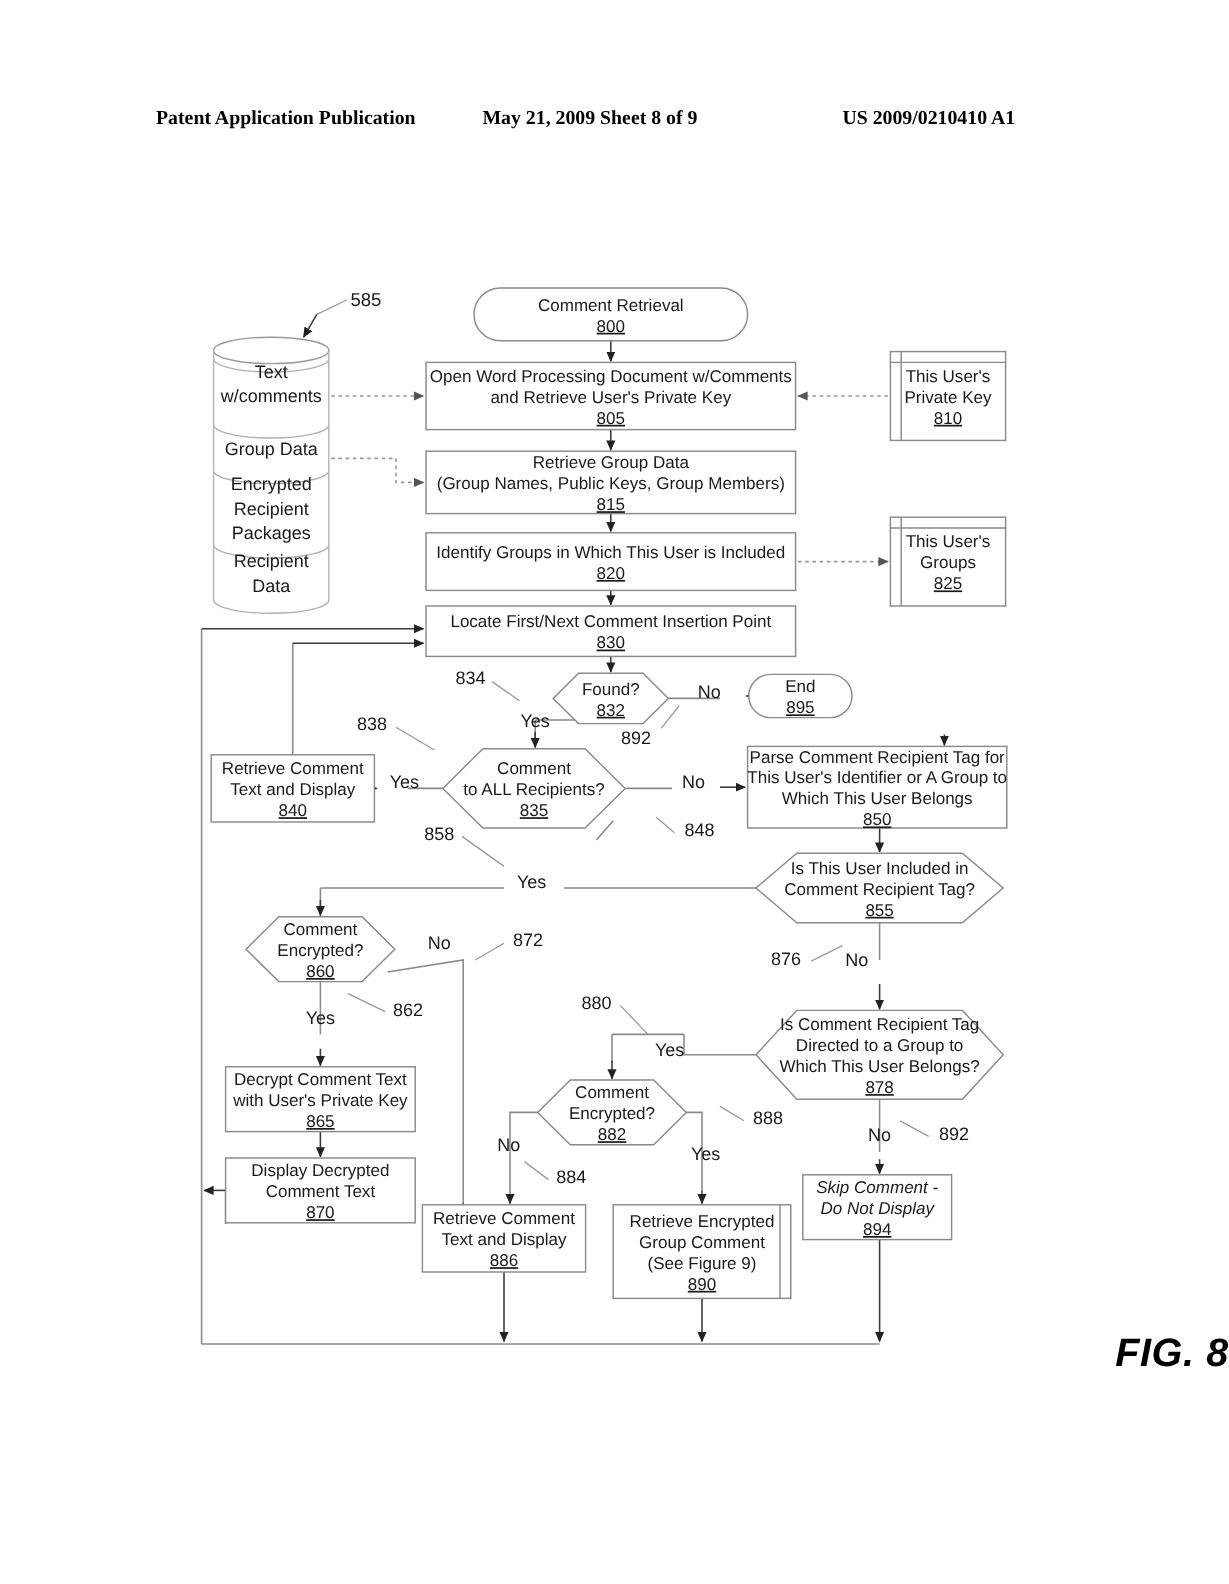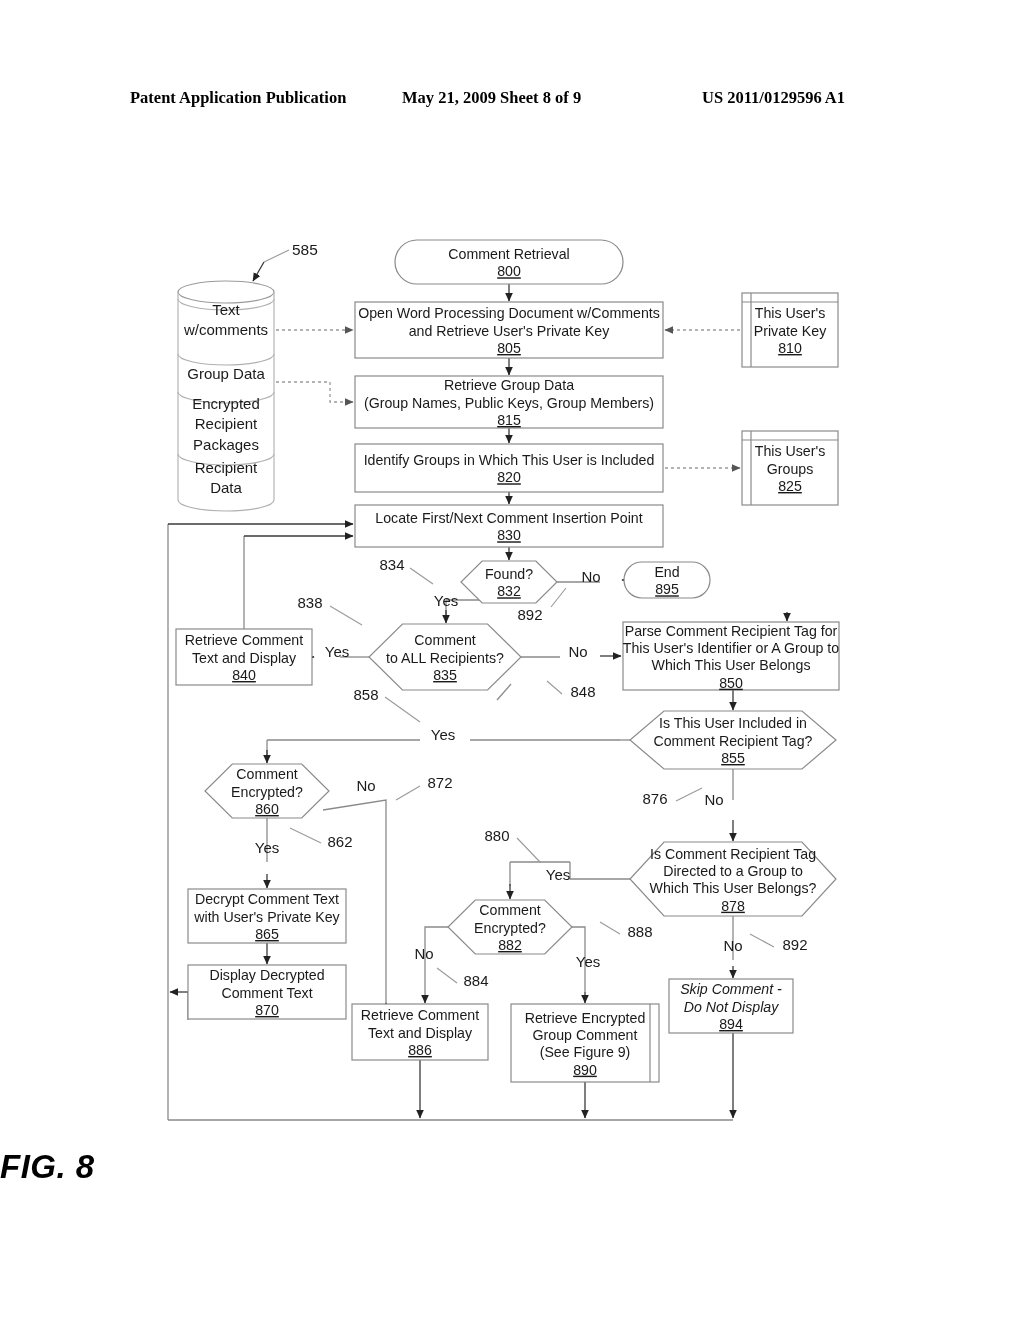--- a/index.html
+++ b/index.html
@@ -4,30 +4,30 @@
 <style>
   html,body{margin:0;padding:0;background:#fff;}
   body{width:1024px;height:1320px;position:relative;font-family:"Liberation Sans",sans-serif;color:#000;}
   #sheet{position:absolute;inset:0;width:1024px;height:1320px;}
   .hdr{position:absolute;top:88px;left:0;width:1024px;height:26px;font-family:Liberation Serif, serif;font-weight:bold;font-size:16.5px;color:#000;}
   .hdr span{position:absolute;white-space:nowrap;}
   .h1{left:130px;}
   .h2{left:402px;}
   .h3{left:702px;}
   svg{position:absolute;top:0;left:0;}
-  .fig{position:absolute;left:0;top:1108px;width:1024px;text-align:left;
-       font-family:"Liberation Sans",sans-serif;font-style:italic;font-weight:bold;font-size:33px;letter-spacing:.5px;margin-top:40px;}
+  .fig{position:absolute;left:0;top:1108px;width:1024px;text-align:right;
+       font-family:"Liberation Sans",sans-serif;font-style:italic;font-weight:bold;font-size:33px;letter-spacing:.5px;}
 </style>
 </head>
 <body>
 
 <div class="hdr">
   <span class="h1">Patent Application Publication</span>
   <span class="h2">May 21, 2009  Sheet 8 of 9</span>
-  <span class="h3">US 2011/0129596 A1</span>
+  <span class="h3">US 2009/0210410 A1</span>
 </div>
 
 <svg id="sheet" viewBox="0 0 1024 1320">
   <defs>
     <marker id="ah" markerWidth="9" markerHeight="9" refX="8" refY="4.2" orient="auto" markerUnits="userSpaceOnUse">
       <path d="M0,0.4 L8.6,4.2 L0,8 z" fill="#222"></path>
     </marker>
     <marker id="ahd" markerWidth="9" markerHeight="9" refX="8" refY="4.2" orient="auto" markerUnits="userSpaceOnUse">
       <path d="M0,0.4 L8.6,4.2 L0,8 z" fill="#555"></path>
     </marker>

